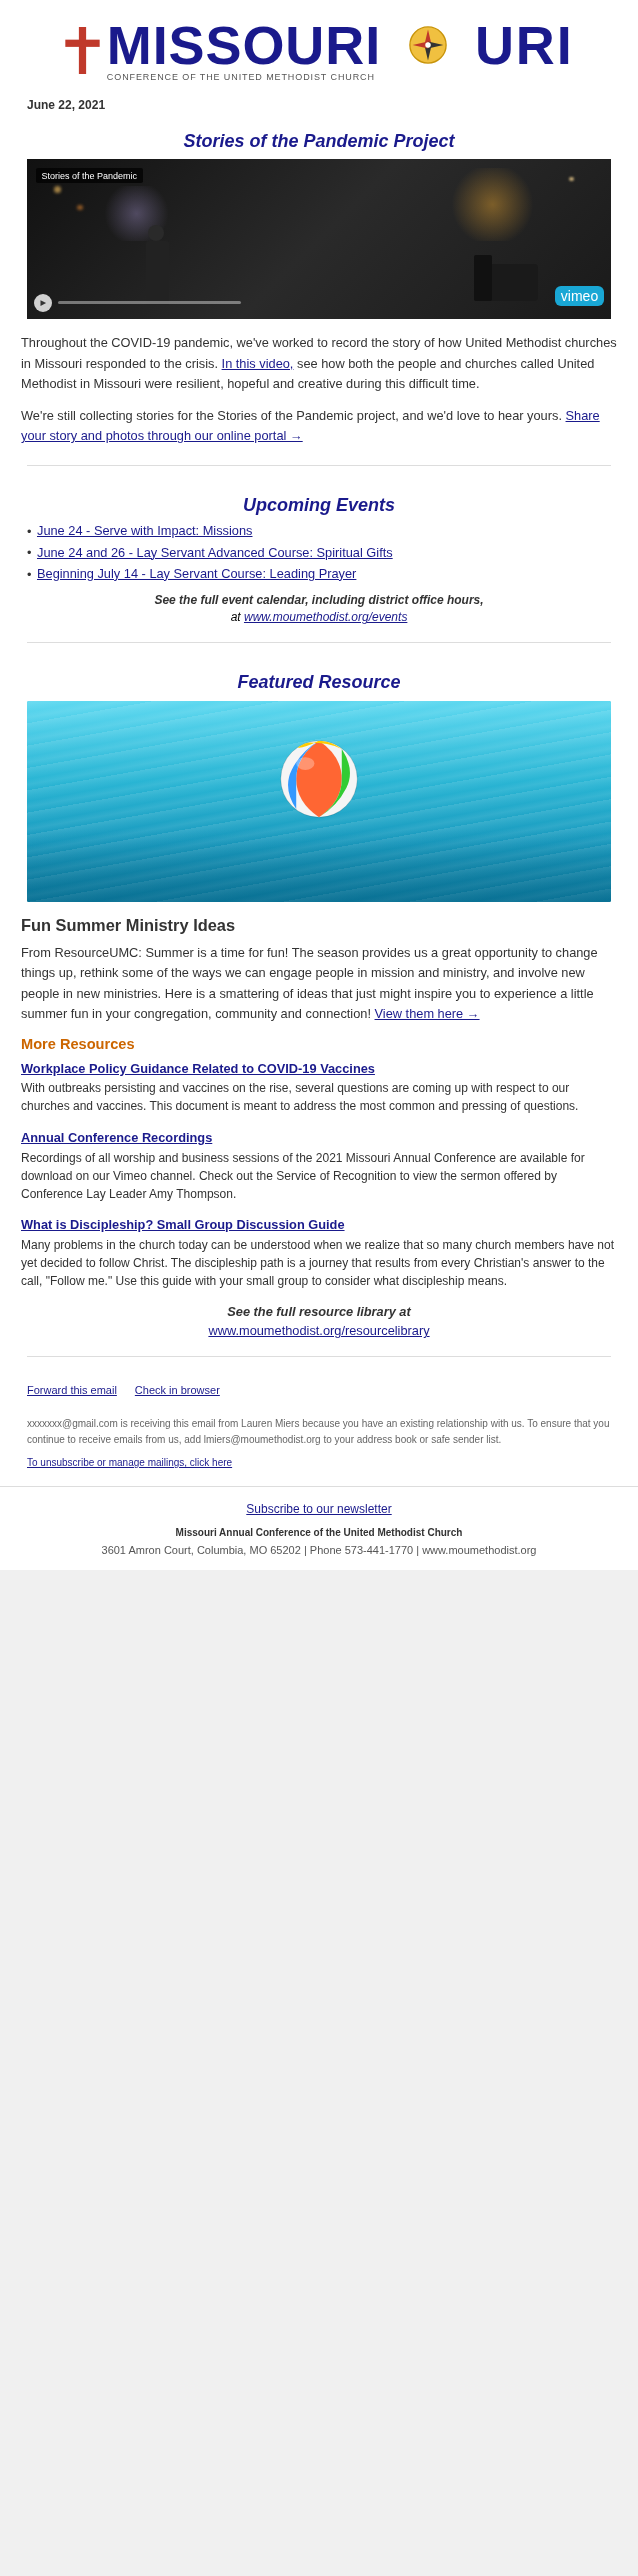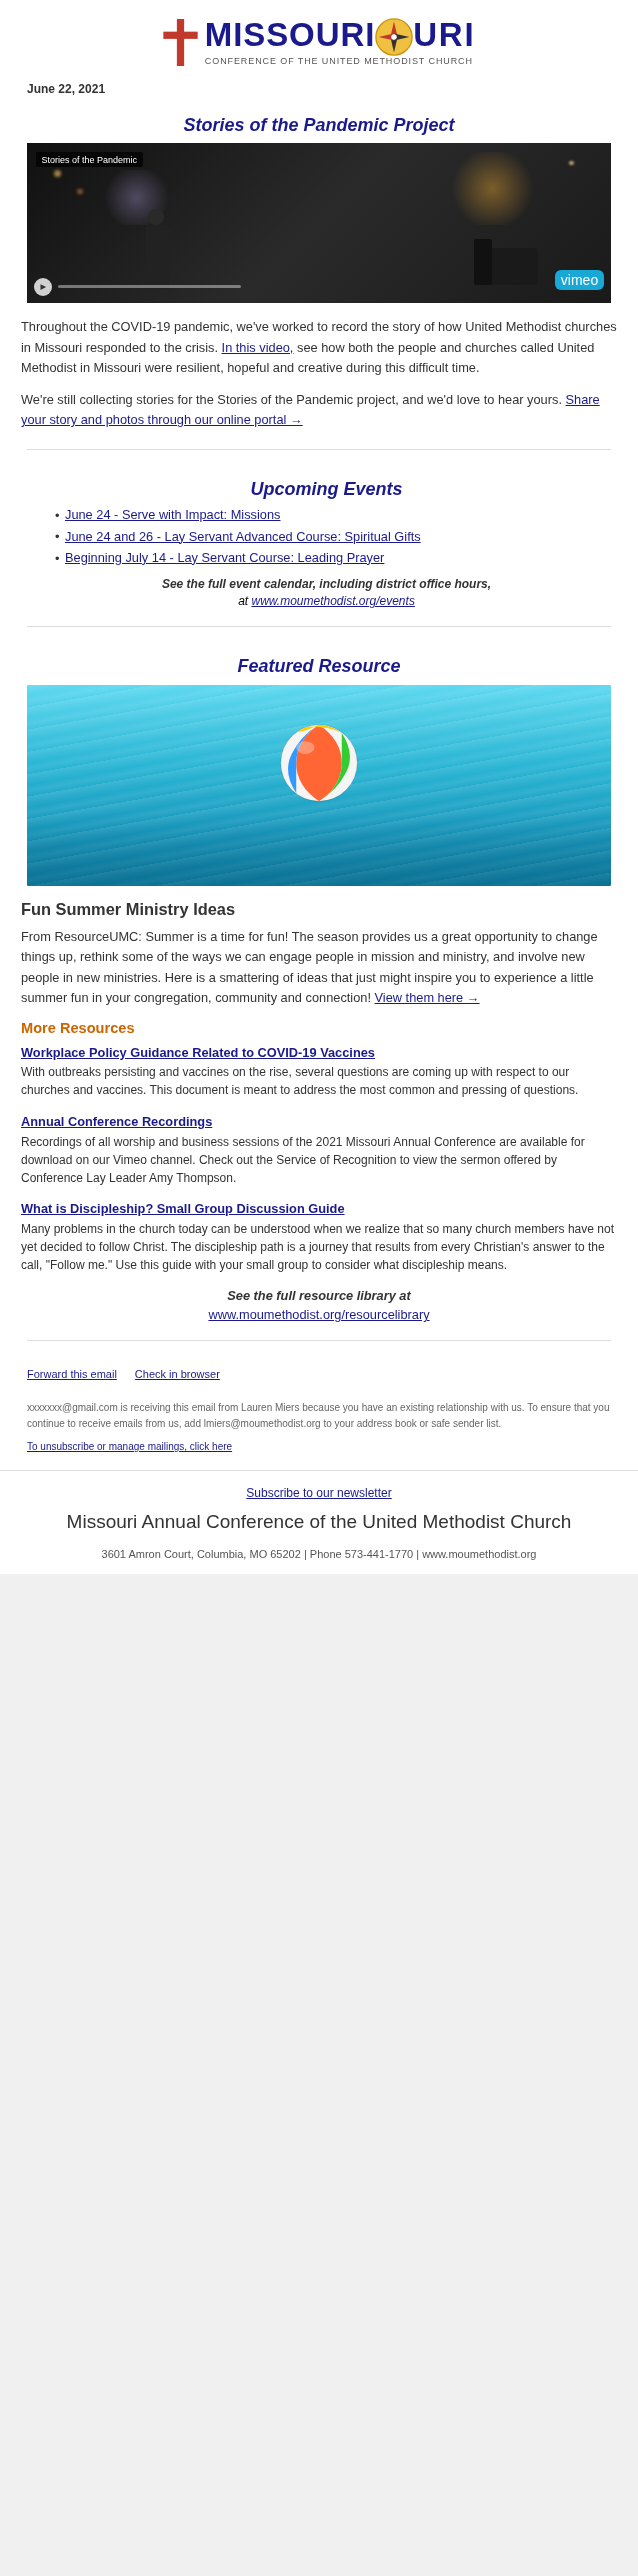--- a/index.html
+++ b/index.html
@@ -23,26 +23,28 @@
       align-items: center;
       justify-content: center;
       gap: 7.3px;
     }
     .logo-text {
       display: flex;
       flex-direction: column;
       align-items: flex-start;
     }
     .logo-missouri {
-      font-size: 33px;
+      font-size: 54px;
       font-weight: 900;
       color: #1a1a8c;
       letter-spacing: 1.8px;
       line-height: 1;
       display: flex;
+      align-items: center;
+      gap: 28px;
     }
     .logo-subtitle {
       font-size: 9px;
       color: #555;
       letter-spacing: 0.9px;
       text-transform: uppercase;
     }
     .date-line {
       padding: 7.3px 27px;
       font-size: 12px;
@@ -135,22 +137,21 @@
       color: #1a1a8c;
       text-decoration: underline;
       cursor: pointer;
     }
     .divider {
       border: none;
       border-top: 0.9px solid #ddd;
       margin: 18px 27px;
     }
     .events-section {
-      padding: 0 40px;
-      margin-left: 15px;
+      padding: 0 27px;
     }
     .events-list {
       list-style: none;
       padding: 0;
       margin-bottom: 11px;
     }
     .events-list li {
       font-size: 12.8px;
       margin-bottom: 5.5px;
       display: flex;
@@ -259,24 +260,24 @@
       text-align: center;
     }
     .subscribe-link {
       font-size: 12px;
       color: #1a1a8c;
       text-decoration: underline;
       display: block;
       margin-bottom: 11px;
     }
     .church-name {
-      font-size: 19px;
-      font-weight: normal;
-      color: #333;
-      margin-bottom: 15px;
+      font-size: 10px;
+      font-weight: bold;
+      color: #333;
+      margin-bottom: 6px;
     }
     .church-address {
       font-size: 11px;
       color: #555;
     }
   </style>
 </head>
 <body>
 
 <div class="email-wrapper">

